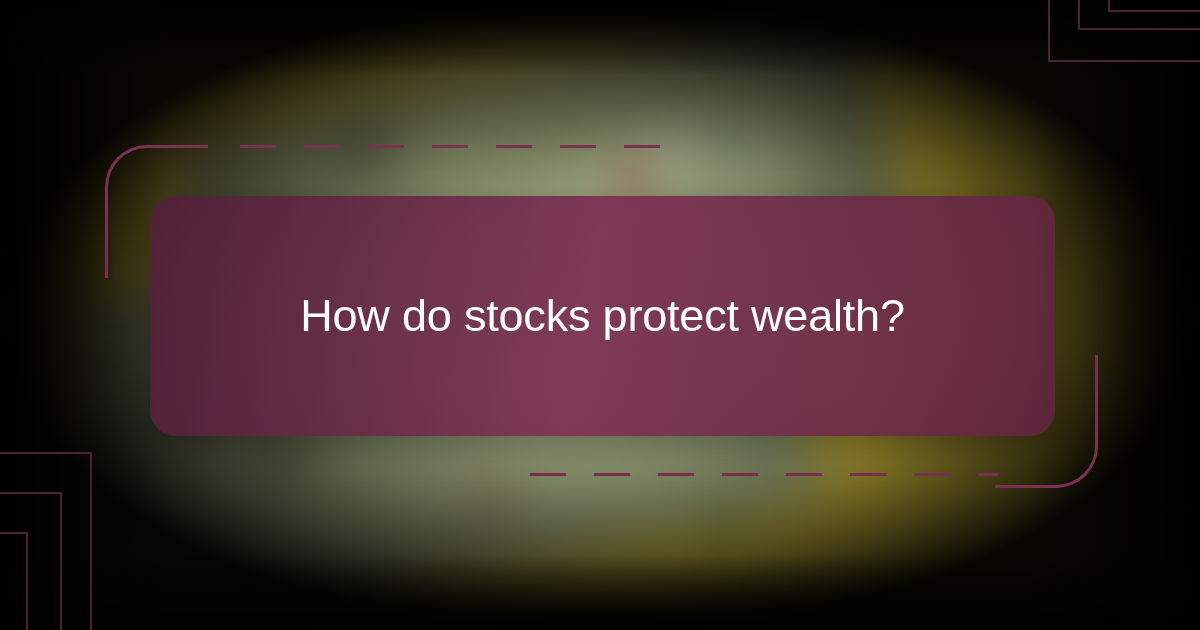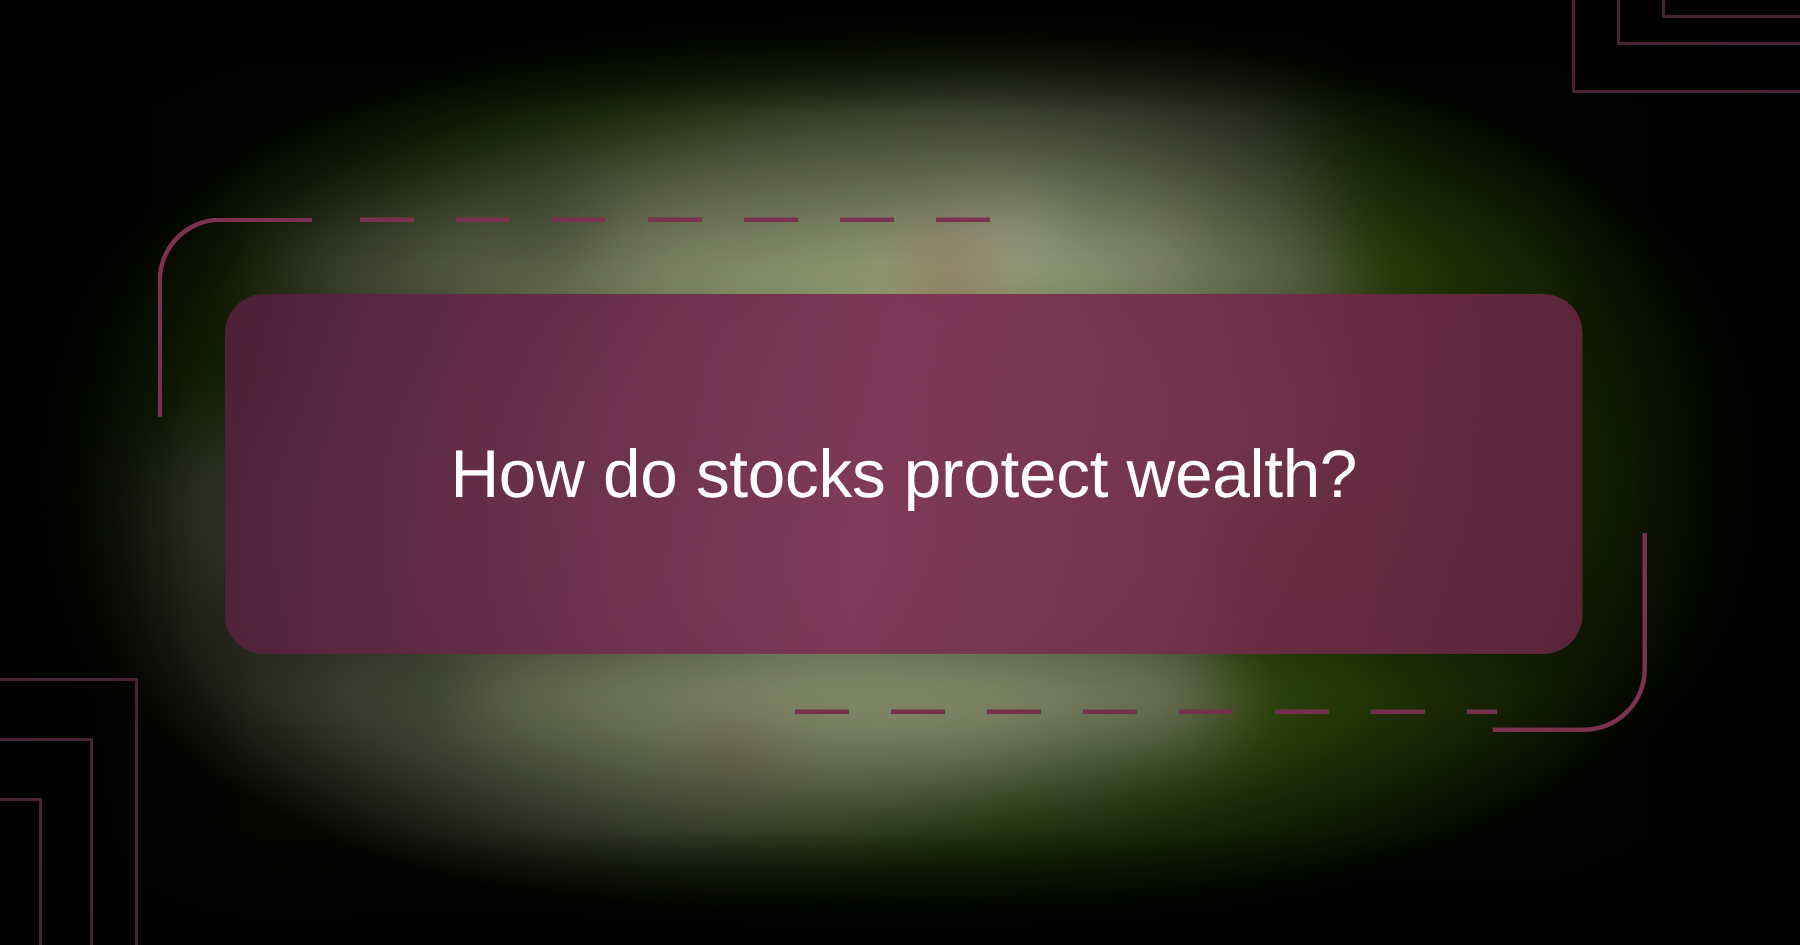--- a/index.html
+++ b/index.html
@@ -8,21 +8,21 @@
     background: #000000;
   }
   body {
     font-family: "Liberation Sans", sans-serif;
   }
   .canvas {
     position: relative;
     width: 1200px;
     height: 630px;
     overflow: hidden;
-    background: #4d7c0f;
+    background: #fde047;
   }
 
   
   .photo-layer {
     position: absolute;
     inset: 0;
     overflow: hidden;
   }
   .bill {
     position: absolute;

